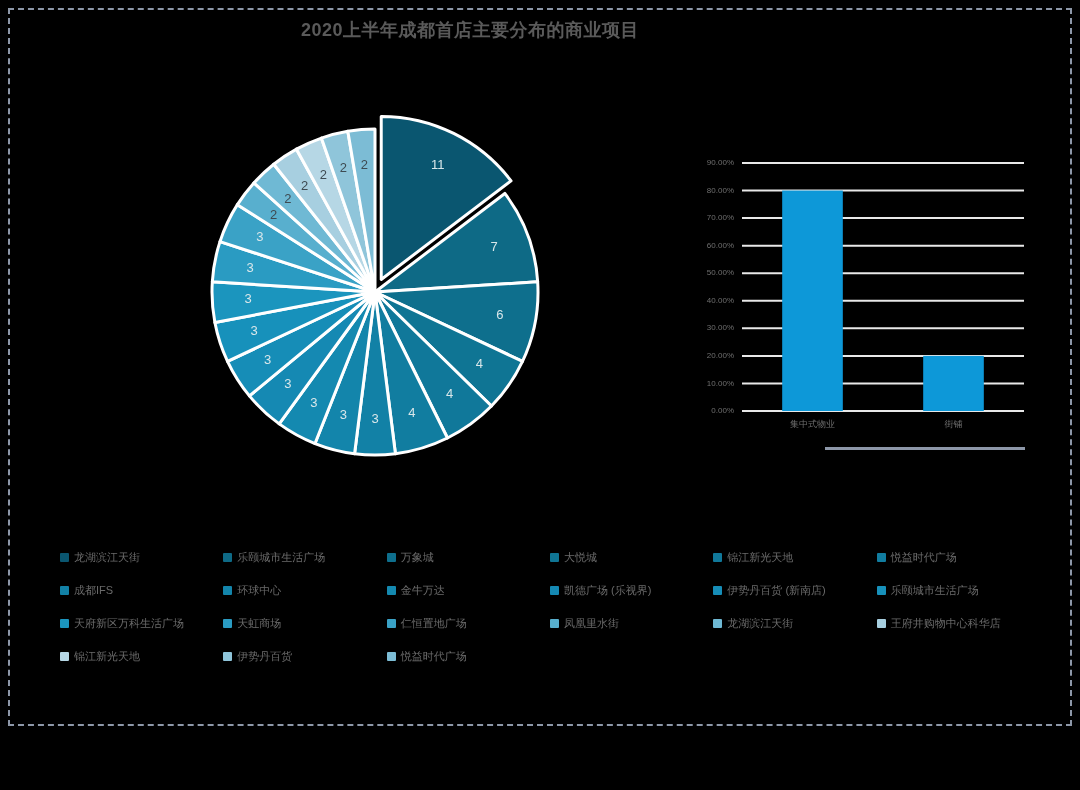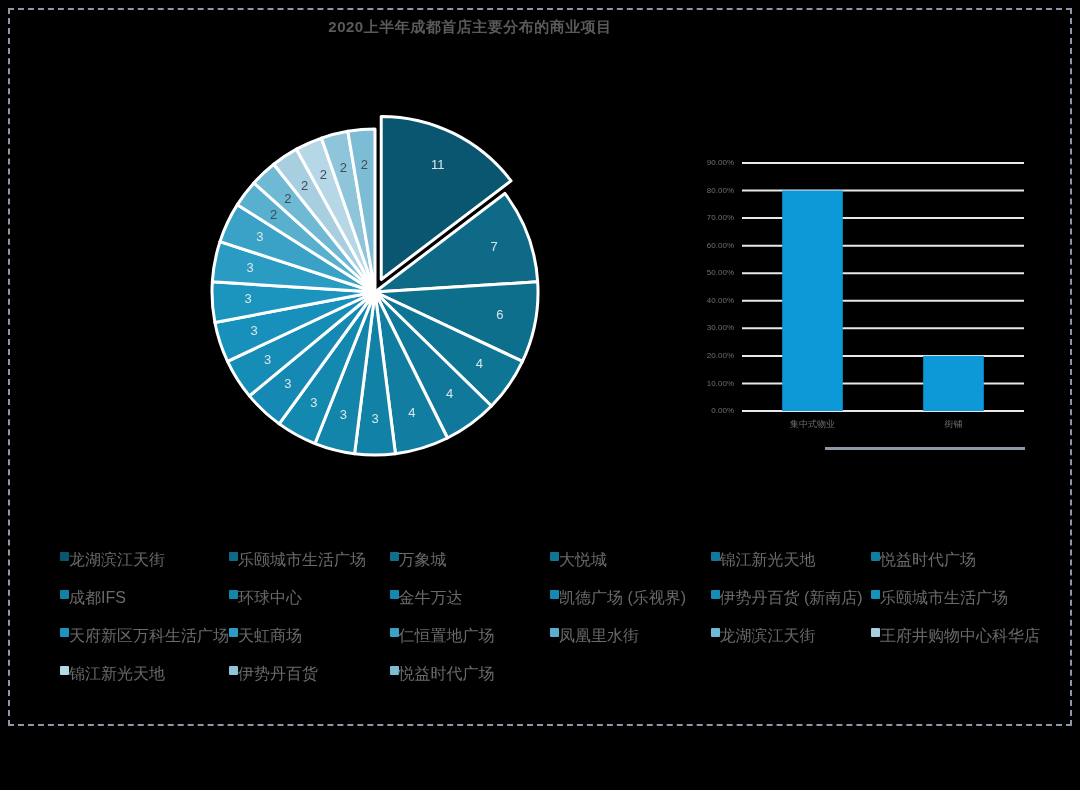--- a/index.html
+++ b/index.html
@@ -21,21 +21,21 @@
     border: 2px dashed #8d97a8;
     pointer-events: none;
   }
 
   
   #main-title {
     position: absolute;
     left: 0; top: 18px;
     width: 940px;
     text-align: center;
-    font-size: 15px;
+    font-size: 18px;
     font-weight: bold;
     color: #5a5a5a;
     letter-spacing: 0.5px;
     white-space: nowrap;
   }
 
   
   #pie-wrap {
     position: absolute;
     left: 175px; top: 92px;
@@ -98,22 +98,23 @@
     position: absolute;
     left: 60px; top: 552px;
     width: 980px;
     display: grid;
     grid-template-columns: repeat(6, 1fr);
     row-gap: 22px;
     column-gap: 0px;
   }
   .leg-item {
     display: flex;
-    align-items: flex-start;
-    font-size: 16px;
+    align-items: center;
+    gap: 5px;
+    font-size: 11px;
     color: #6a6a6a;
     white-space: nowrap;
   }
   .leg-swatch {
     width: 9px; height: 9px;
     flex: 0 0 9px;
     border-radius: 1px;
   }
   .leg-text { line-height: 1; }
 </style>

